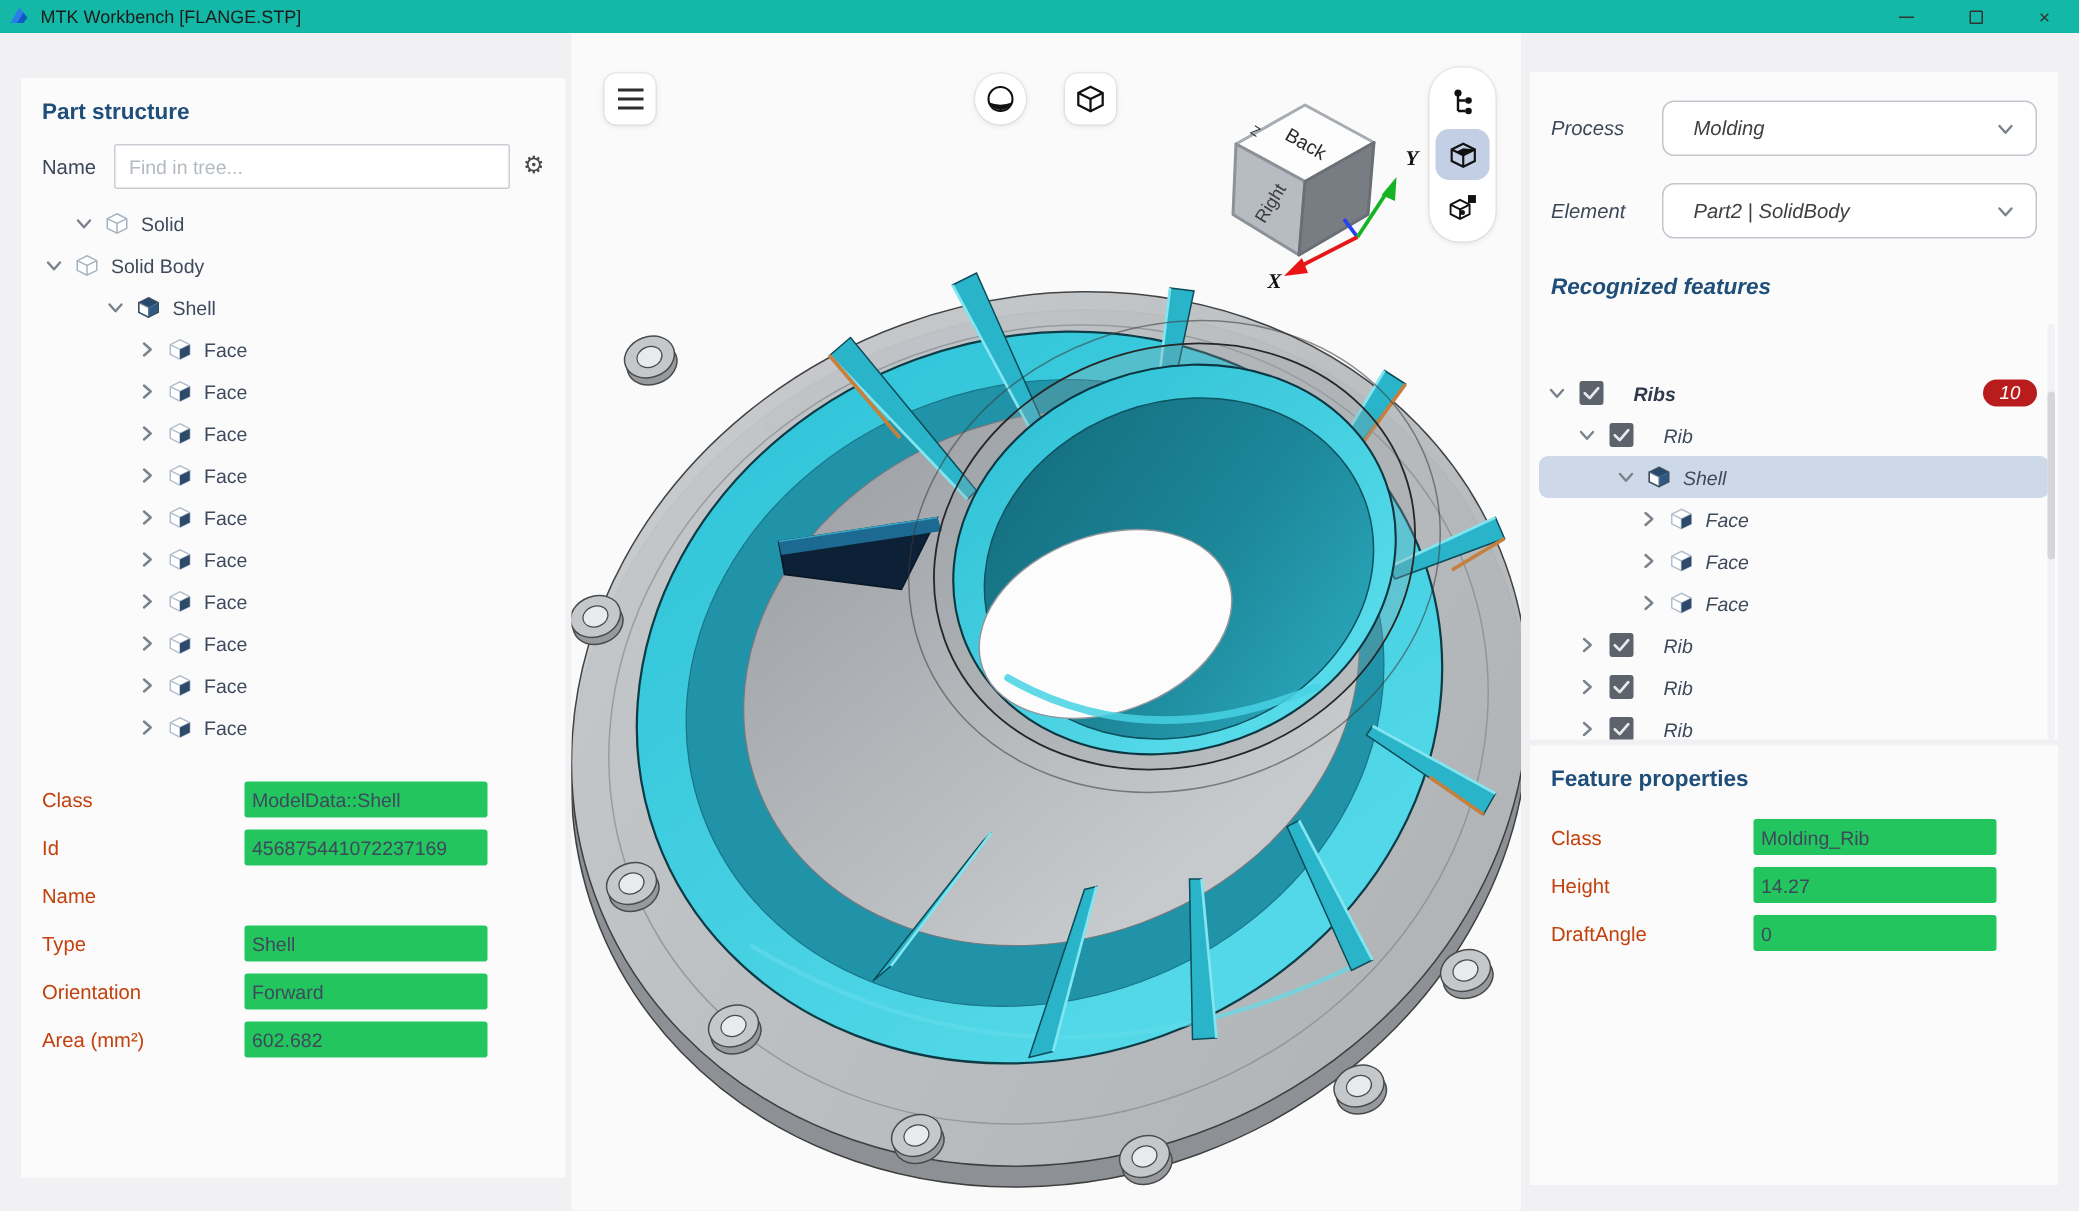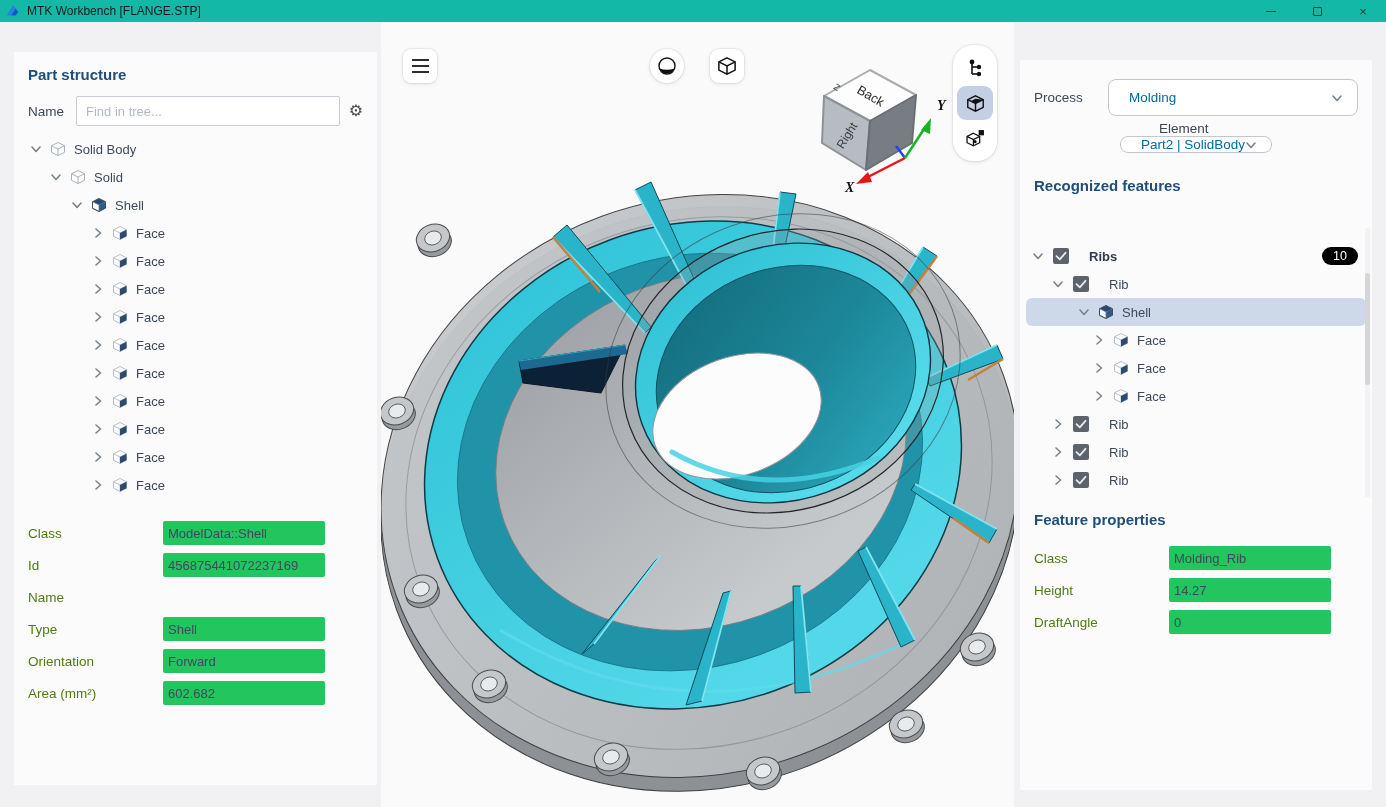--- a/index.html
+++ b/index.html
@@ -12,21 +12,21 @@
   .titlebar .title { font-size:12px; color:#1b1b1b; margin-left:7px; }
   .wincontrols { position:absolute; right:0; top:0; height:22px; display:flex; }
   .winbtn { width:46px; height:22px; display:flex; align-items:center; justify-content:center; color:#333; font-size:13px; }
   .minbar { width:10px; height:1px; background:#333; }
   .maxbox { width:9px; height:9px; border:1px solid #333; border-radius:1px; }
 
   
   .panel { position:absolute; background:#fbfbfc; }
   .p-left-top    { left:14px;  top:52px;  width:363px; height:452px; overflow:hidden; }
   .p-left-bot    { left:14px;  top:503px; width:363px; height:282px; }
-  .p-right-top   { left:1020px; top:60px; width:352px; height:445px; overflow:hidden; }
+  .p-right-top   { left:1020px; top:48px; width:352px; height:445px; overflow:hidden;font-style:italic; }
   .p-right-bot   { left:1020px; top:497px; width:352px; height:293px; }
   .phead { font-size:15px; font-weight:bold; color:#1f4e79; padding:14px 0 0 14px; }
 
   
   .viewport { position:absolute; left:381px; top:22px; width:633px; height:785px; background:#fafafb; }
   .viewport svg.scene { position:absolute; left:0; top:0; }
   .fbtn { position:absolute; background:#fff; display:flex; align-items:center; justify-content:center;
           box-shadow:0 0 0 1px rgba(0,0,0,0.05), 0 1px 4px rgba(0,0,0,0.10); }
   .hamburger { left:22px; top:27px; width:34px; height:34px; border-radius:8px; flex-direction:column; gap:4px; }
   .hamburger i { display:block; width:17px; height:2px; background:#2d2d2d; }
@@ -50,39 +50,39 @@
   .tree { margin-top:9px; }
   .trow { height:28px; display:flex; align-items:center; gap:8px; font-size:13px; color:#3e4a5c; position:relative; }
   .trow .chev { flex:0 0 12px; }
   .trow .ticon { flex:0 0 16px; }
   .trow .cb { flex:0 0 18px; }
   .ind0{padding-left:16px;} .ind1{padding-left:36px;} .ind2{padding-left:57px;} .ind3{padding-left:78px;}
   .rind0{padding-left:12px;margin-top:48px;} .rind1{padding-left:32px;} .rind2{padding-left:52px;} .rind3{padding-left:73px;}
   .trow.sel { background:#cdd8e8; border-radius:6px; margin:0 6px; }
   .trow .xgap { margin-left:11px; }
   .trow.boldrow .tlabel { font-weight:bold; color:#2f3b4d; }
-  .badge { position:absolute; right:14px; top:5px; min-width:36px; height:18px; background:#000000; border-radius:9px;
+  .badge { position:absolute; right:14px; top:5px; min-width:36px; height:18px; background:#b91c1c; border-radius:9px;
            color:#fff; font-size:12.5px; display:flex; align-items:center; justify-content:center; padding:0 6px; }
   .scrollthumb { position:absolute; right:2px; top:213px; width:5px; height:112px; background:#d6d6d9; border-radius:3px; }
   .scrolltrack { position:absolute; right:2px; top:168px; width:5px; height:277px; background:#f2f2f4; border-radius:3px; }
 
   
   .props { margin-top:14px; }
   .prow { display:flex; align-items:center; height:32px; padding-left:14px; }
-  .prow .plabel { width:135px; font-size:13.5px; color:#4d7c0f; }
+  .prow .plabel { width:135px; font-size:13.5px; color:#c2410c; }
   .prow .pval { width:162px; height:24px; background:#22c55e; border-radius:2px; font-size:13px; color:#3e4a5c;
                 display:flex; align-items:center; padding-left:5px; }
   .prow .pval.empty { background:transparent; }
 
   
   .selrow { display:flex; align-items:center; margin:0 14px; }
-  .selrow.first { margin-top:19px; } .selrow.second { margin-top:5px;flex-direction:column; }
+  .selrow.first { margin-top:19px; } .selrow.second { margin-top:18px; }
   .selrow .slabel { width:74px; font-size:13.5px; color:#3c4757; }
   .selectbox { flex:1; height:37px; border:1px solid #c2c7ce; border-radius:8px; background:#fff; display:flex;
-               align-items:center; padding:0 14px 0 20px; font-size:13.5px; color:#0369a1; justify-content:space-between; cursor:default; }
+               align-items:center; padding:0 14px 0 20px; font-size:13.5px; color:#404040; justify-content:space-between; cursor:default; }
   .rf-head { font-size:15px; font-weight:bold; color:#1f4e79; margin:24px 0 0 14px; }
 </style>
 </head>
 <body>
 
 <svg width="0" height="0" style="position:absolute">
   <defs>
     <symbol id="chev-d" viewBox="0 0 12 12">
         <polyline points="2,4 6,8.5 10,4" fill="none" stroke="#7a828c" stroke-width="1.6" stroke-linecap="round" stroke-linejoin="round"></polyline>
       </symbol>
@@ -326,37 +326,37 @@
 </div>
 
 <div class="panel p-left-top">
   <div class="phead">Part structure</div>
   <div class="namerow">
     <span class="lbl">Name</span>
     <input type="text" placeholder="Find in tree..." style="">
     <span class="gear">⚙</span>
   </div>
   <div class="tree">
+    <div class="trow ind1">
+      <svg class="chev" width="12" height="12">
+          <use href="#chev-d"></use>
+        </svg>
+      <svg class="ticon" width="16" height="16">
+          <use href="#cube-o"></use>
+        </svg>
+      <span class="tlabel">Solid</span>
+    </div>
     <div class="trow ind0">
       <svg class="chev" width="12" height="12">
           <use href="#chev-d"></use>
         </svg>
       <svg class="ticon" width="16" height="16">
           <use href="#cube-o"></use>
         </svg>
       <span class="tlabel">Solid Body</span>
-    </div>
-    <div class="trow ind1">
-      <svg class="chev" width="12" height="12">
-          <use href="#chev-d"></use>
-        </svg>
-      <svg class="ticon" width="16" height="16">
-          <use href="#cube-o"></use>
-        </svg>
-      <span class="tlabel">Solid</span>
     </div>
     <div class="trow ind2">
       <svg class="chev" width="12" height="12">
           <use href="#chev-d"></use>
         </svg>
       <svg class="ticon" width="16" height="16">
           <use href="#cube-shell"></use>
         </svg>
       <span class="tlabel">Shell</span>
     </div>

